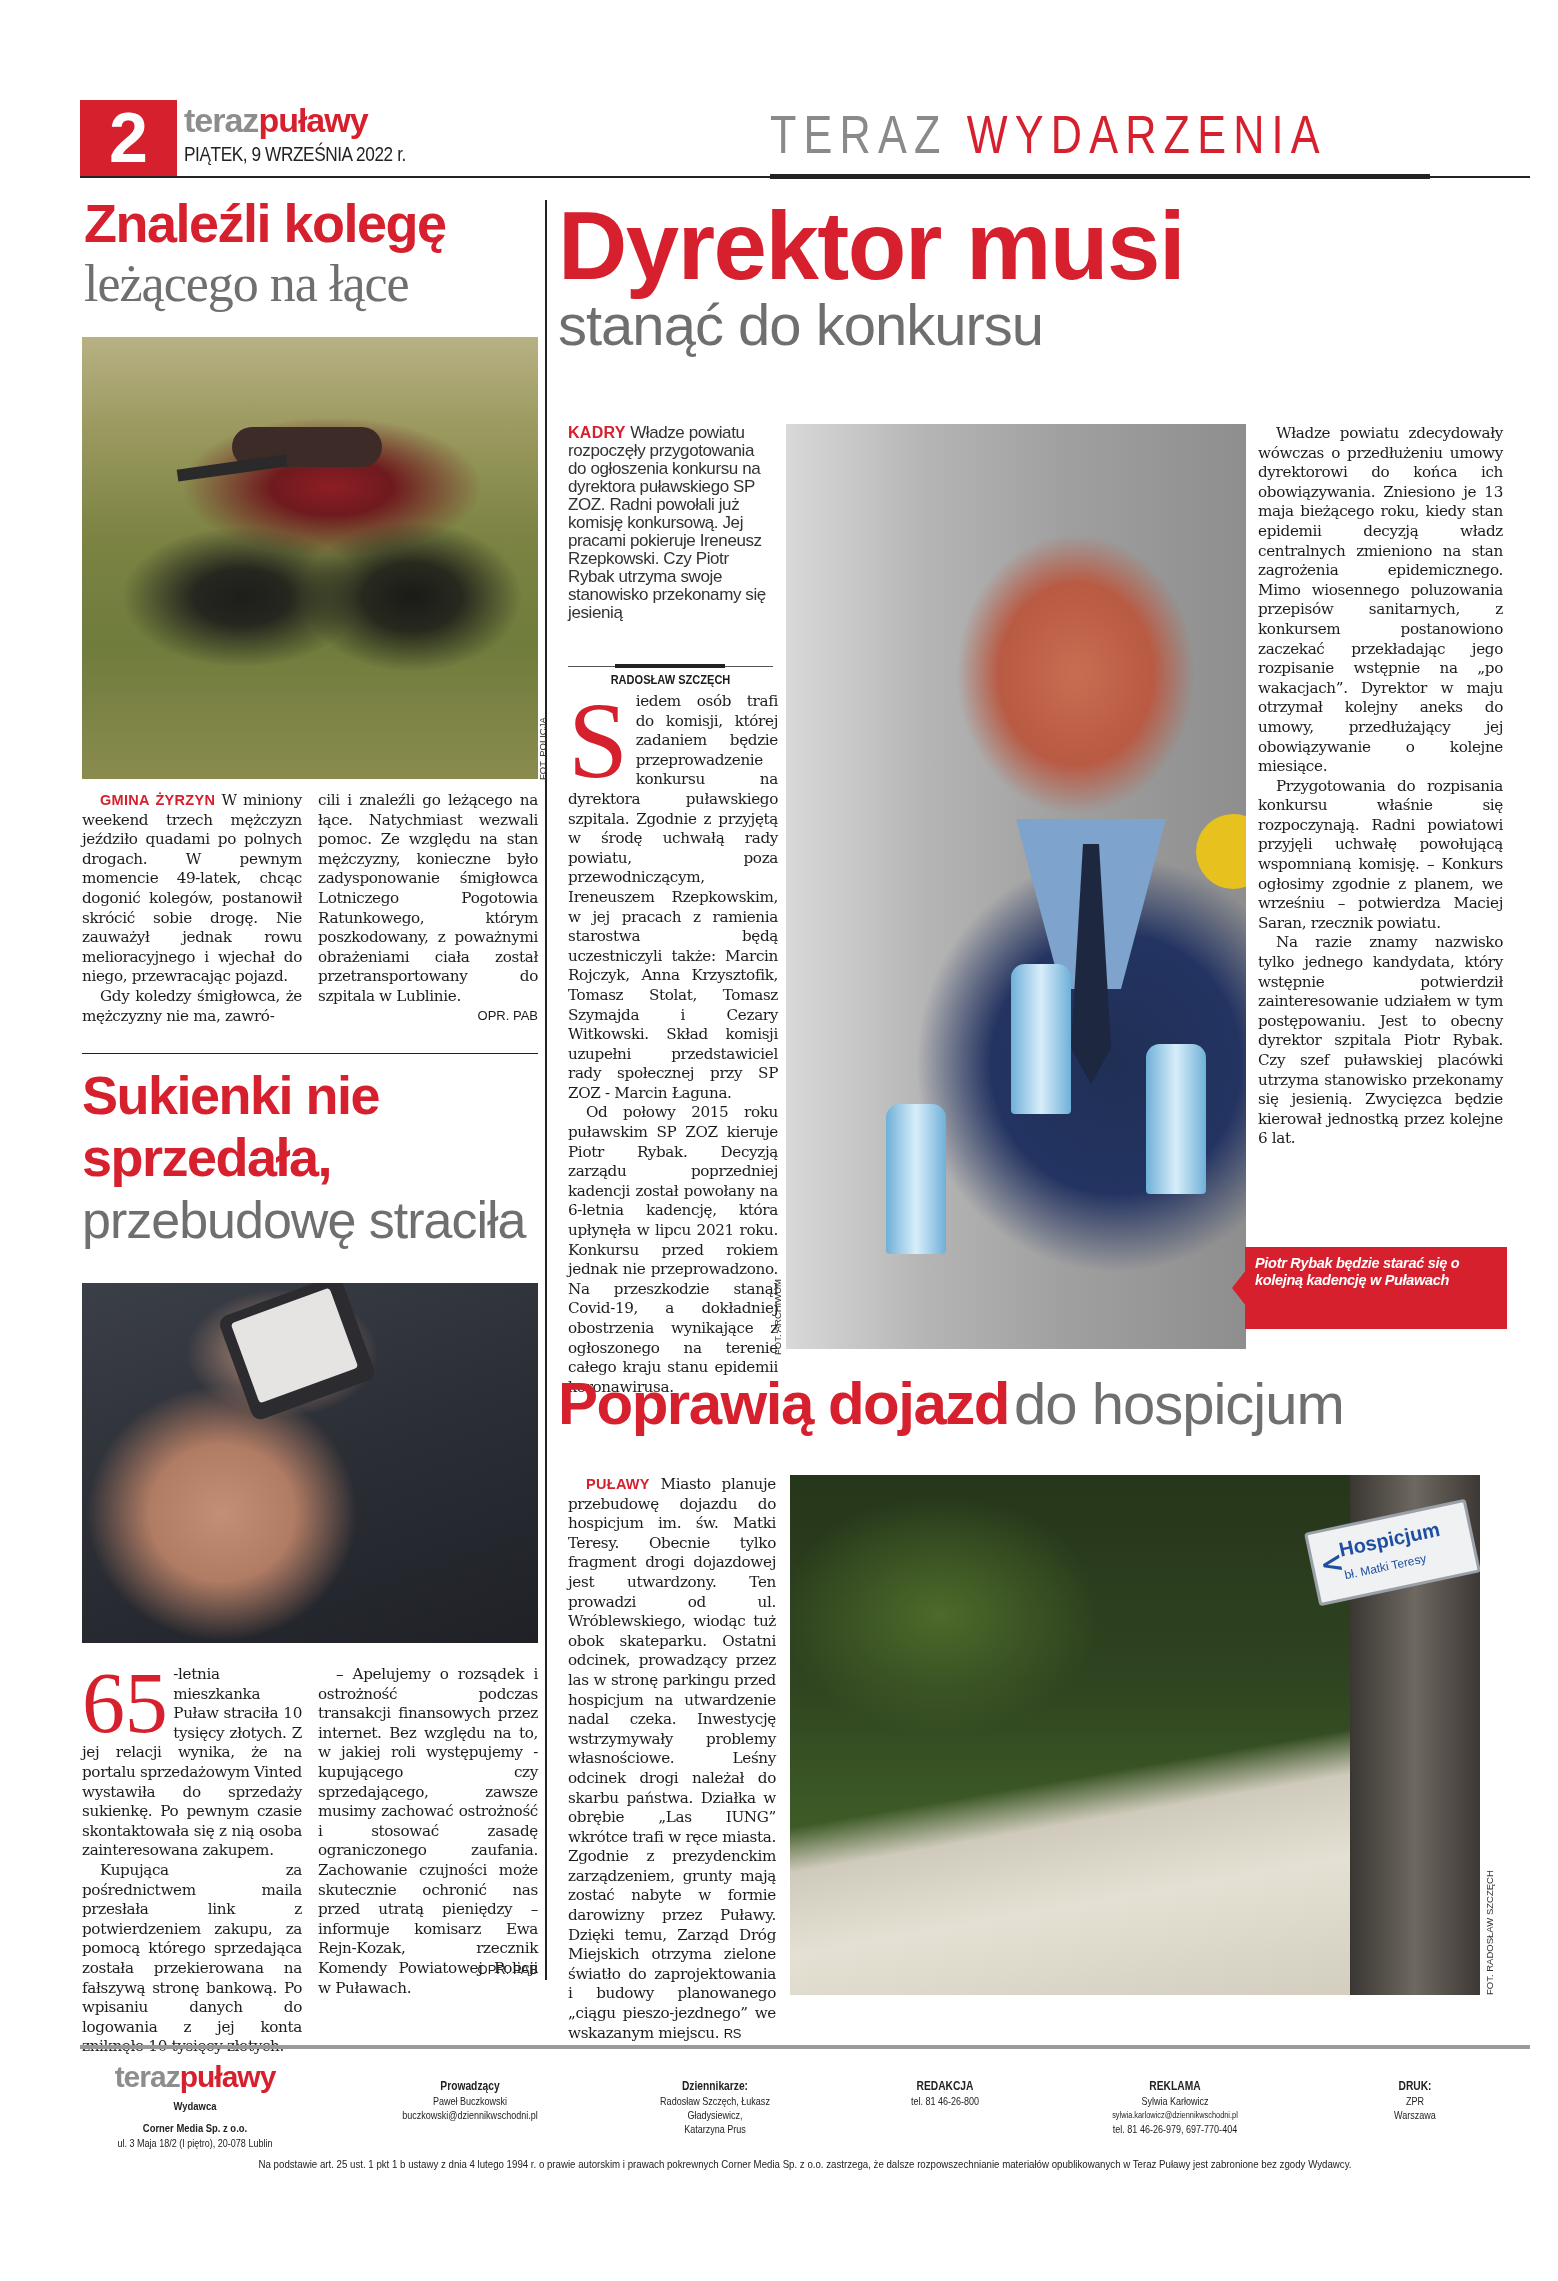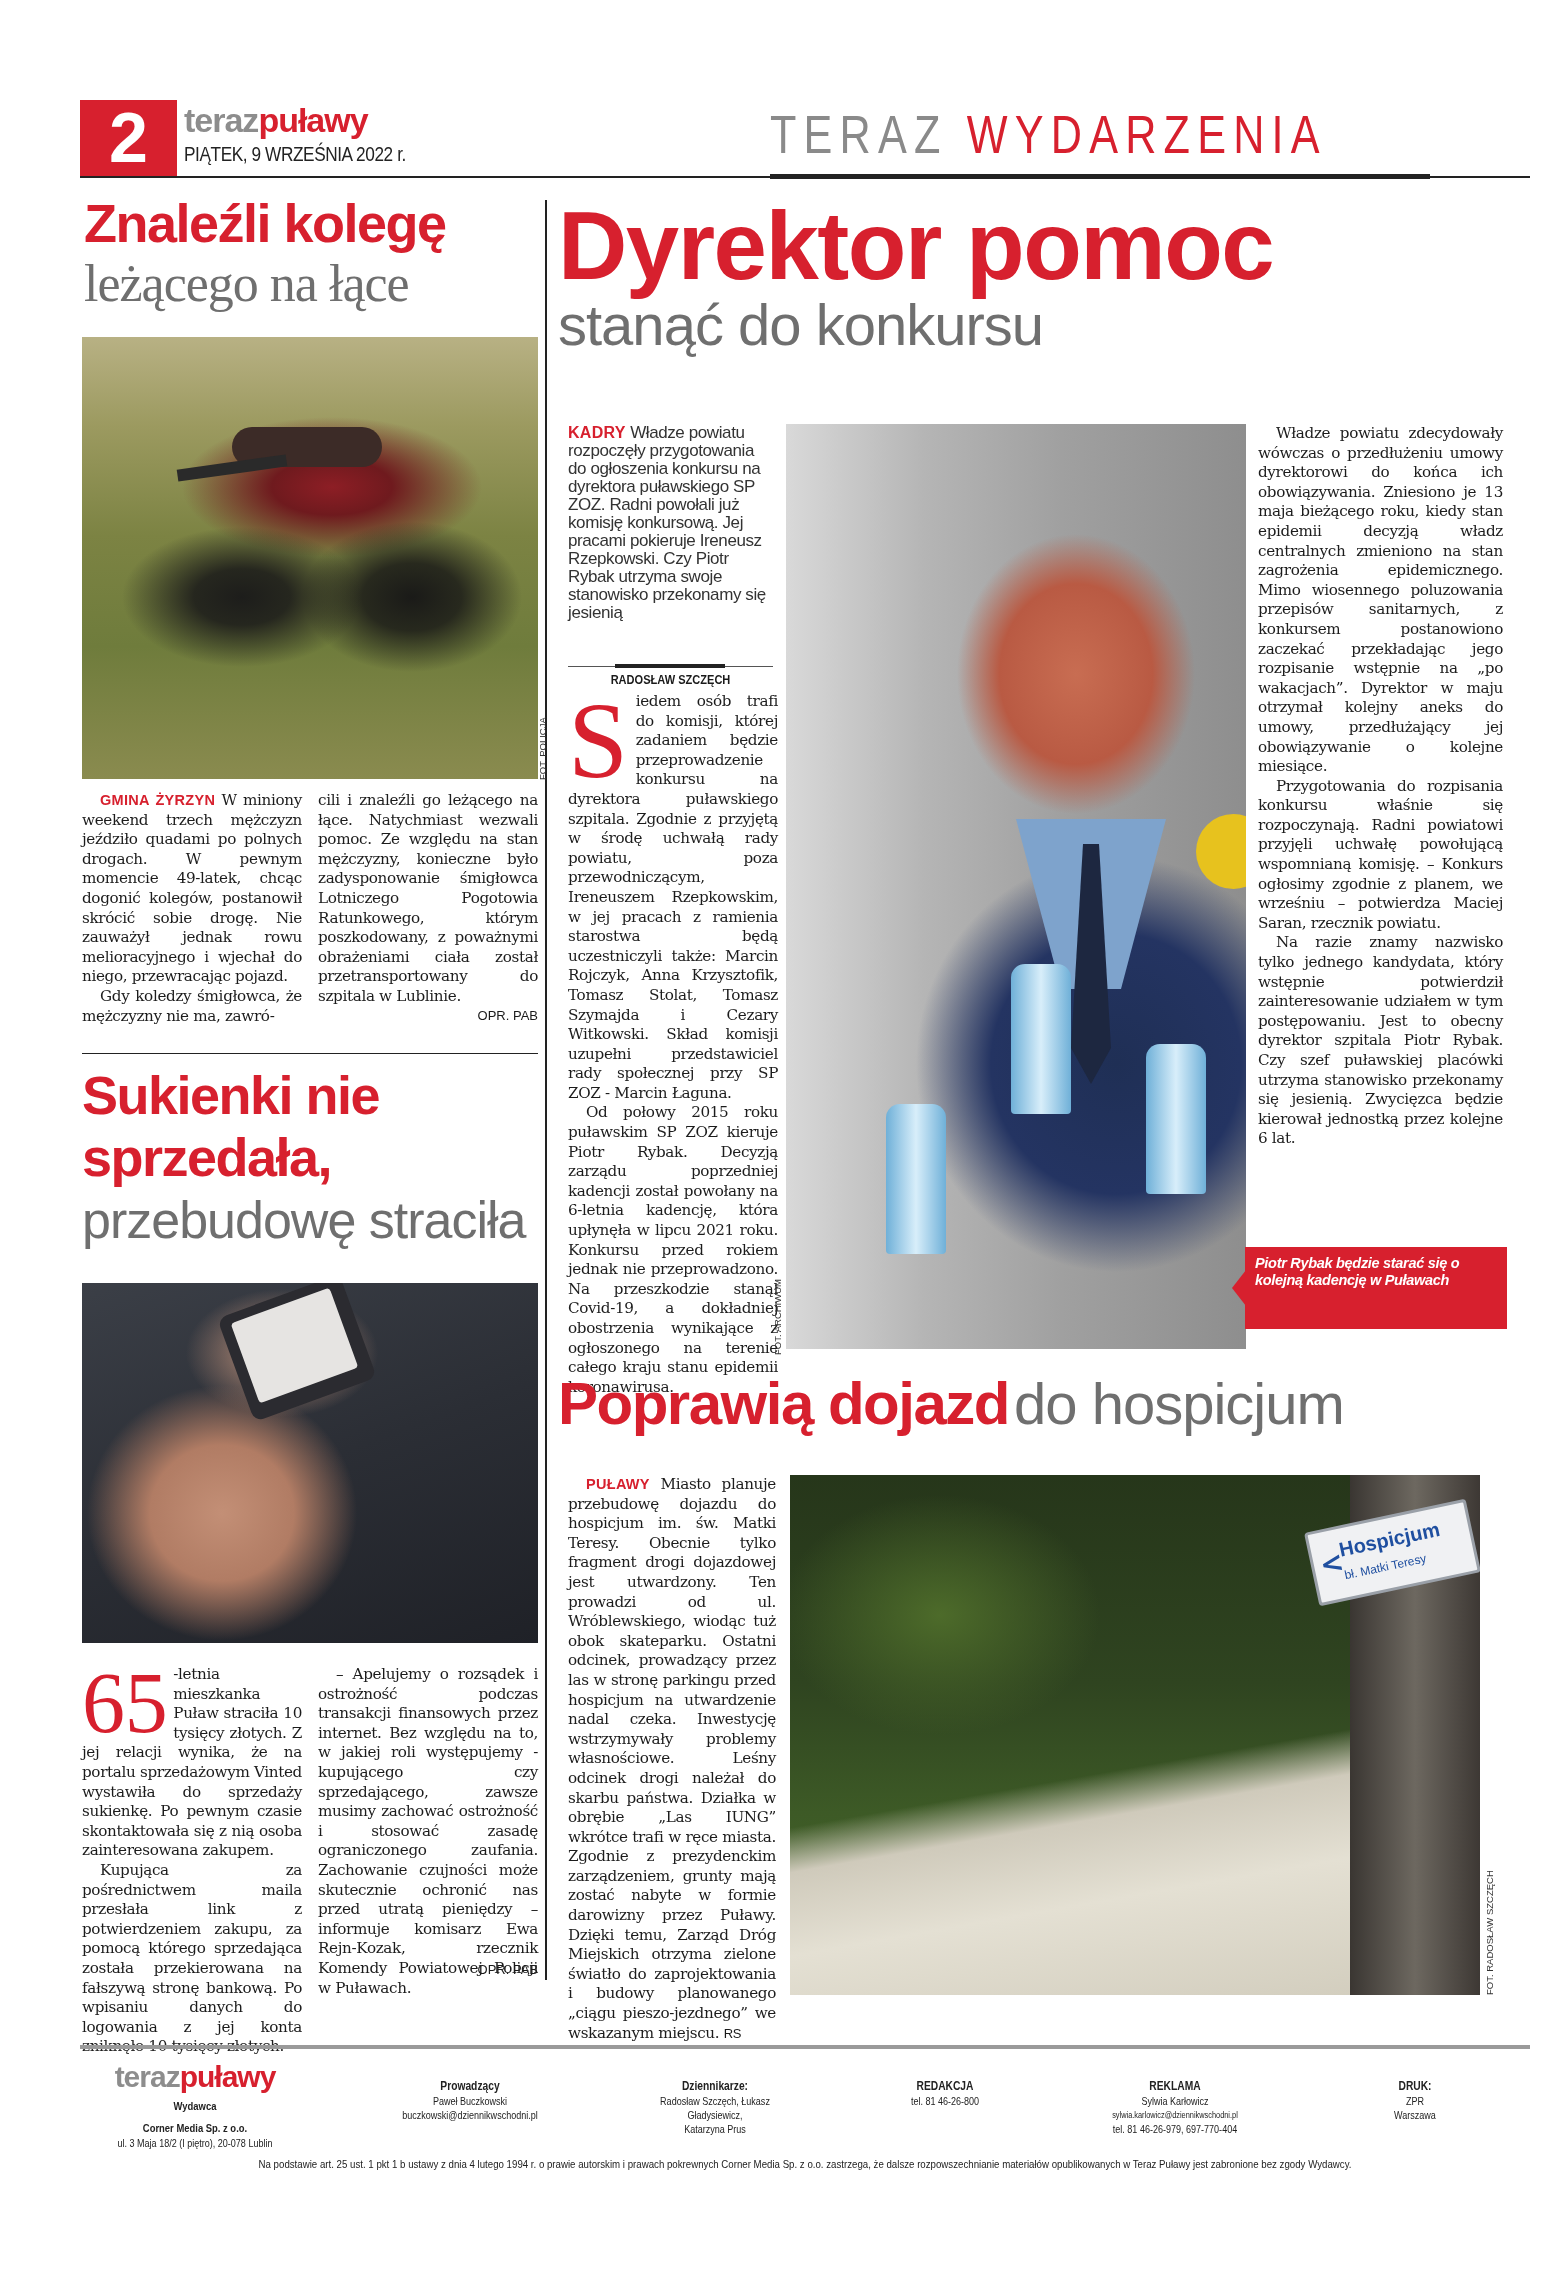--- a/index.html
+++ b/index.html
@@ -131,21 +131,21 @@
 
 <div class="abs txt" style="left:82px; top:1665px; width:220px;">
   <p class="noind"><span class="dropcap" style="font-size:86px; margin-top:4px;">65</span><span>-letnia mieszkanka Puław straciła 10 tysięcy złotych. Z jej relacji wynika, że na portalu sprzedażowym Vinted wystawiła do sprzedaży sukienkę. Po pewnym czasie skontaktowała się z nią osoba zainteresowana zakupem.</span></p>
   <p>Kupująca za pośrednictwem maila przesłała link z potwierdzeniem zakupu, za pomocą którego sprzedająca została przekierowana na fałszywą stronę bankową. Po wpisaniu danych do logowania z jej konta zniknęło 10 tysięcy złotych.</p>
 </div>
 <div class="abs txt" style="left:318px; top:1665px; width:220px;">
   <p>– Apelujemy o rozsądek i ostrożność podczas transakcji finansowych przez internet. Bez względu na to, w jakiej roli występujemy - kupującego czy sprzedającego, zawsze musimy zachować ostrożność i stosować zasadę ograniczonego zaufania. Zachowanie czujności może skutecznie ochronić nas przed utratą pieniędzy – informuje komisarz Ewa Rejn-Kozak, rzecznik Komendy Powiatowej Policji w Puławach.</p>
 </div>
 <div class="abs sign" style="left:318px; top:1962px; width:220px;">OPR. PAB</div>
 
-<div class="abs hl hl-b" style="left:558px; top:198px; font-size:96px;">Dyrektor pomoc</div>
+<div class="abs hl hl-b" style="left:558px; top:198px; font-size:96px;">Dyrektor musi</div>
 <div class="abs hl hl-l" style="left:558px; top:296px; font-size:58px;">stanąć do konkursu</div>
 
 <div class="abs lead" style="left:568px; top:424px; width:205px;">
   <span class="kicker" style="font-size:16px;">KADRY</span>
   <span>Władze powiatu rozpoczęły przygotowania do ogłoszenia konkursu na dyrektora puławskiego SP ZOZ. Radni powołali już komisję konkursową. Jej pracami pokieruje Ireneusz Rzepkowski. Czy Piotr Rybak utrzyma swoje stanowisko przekonamy się jesienią</span>
 </div>
 <div class="abs" style="left:568px; top:666px; width:205px; height:1px; background:#555;"></div>
 <div class="abs" style="left:615px; top:664px; width:110px; height:4px; background:#222;"></div>
 <div class="abs author" style="left:568px; top:672px; width:205px;">RADOSŁAW SZCZĘCH</div>
 

